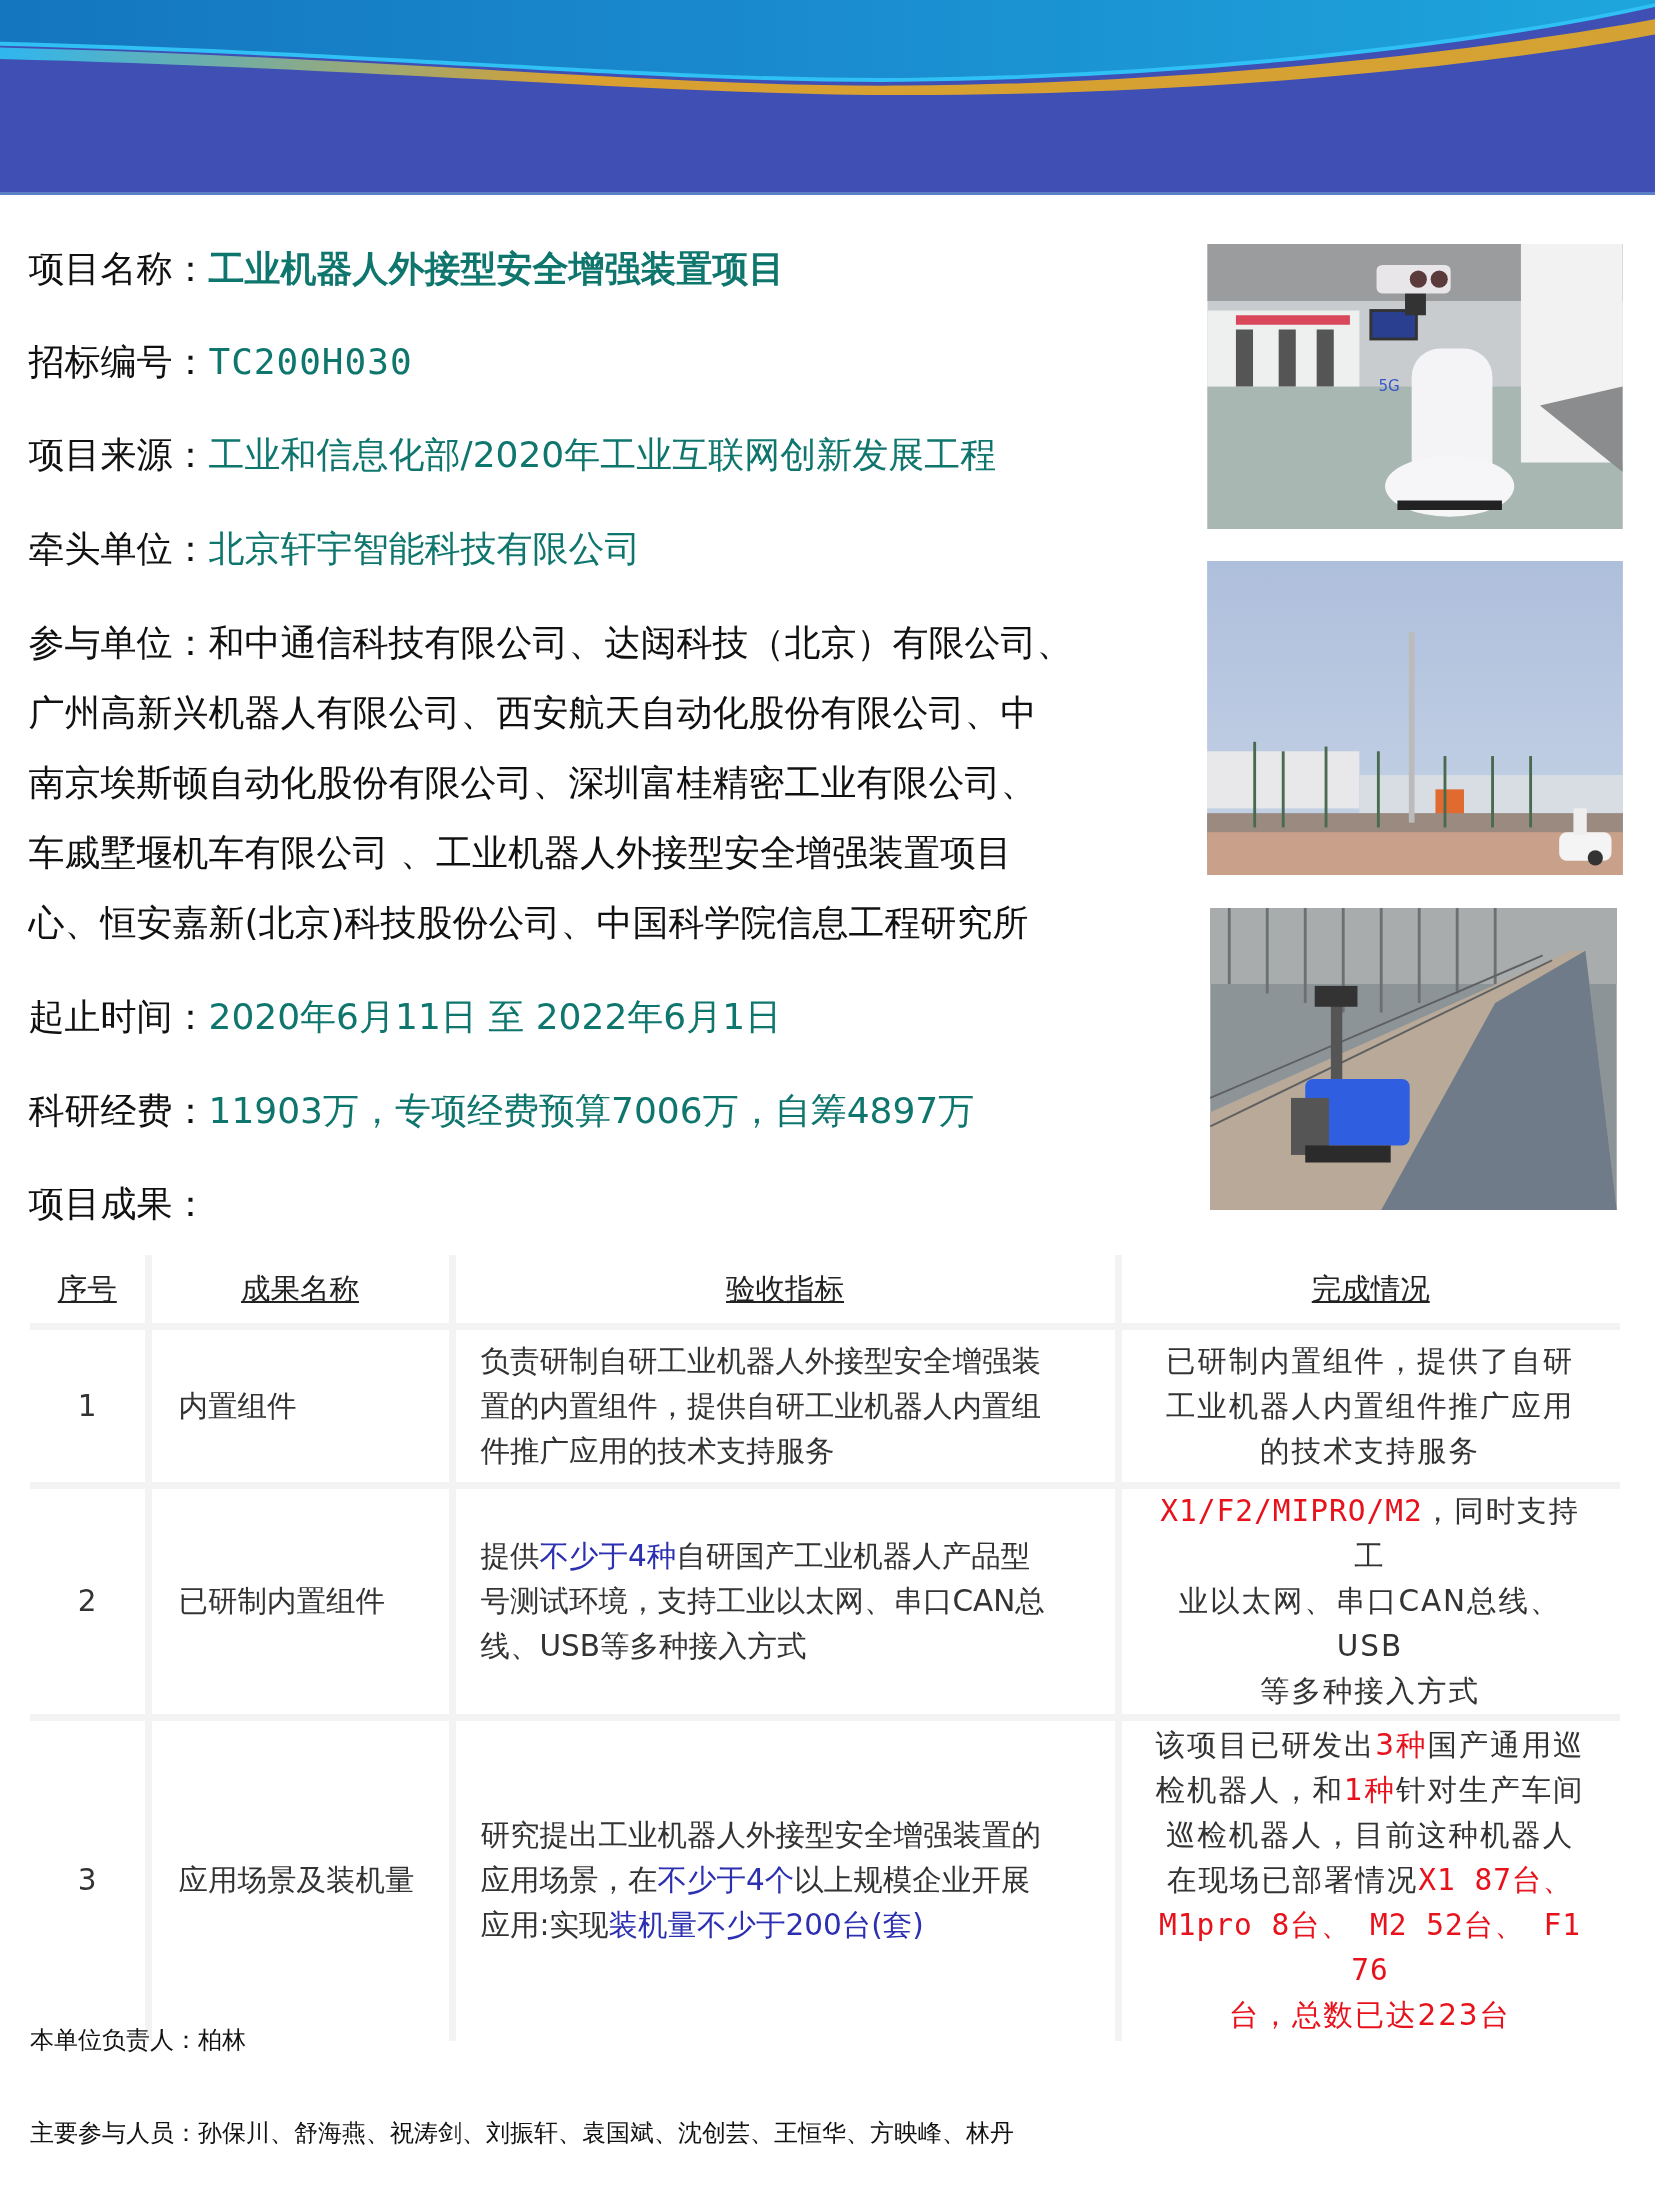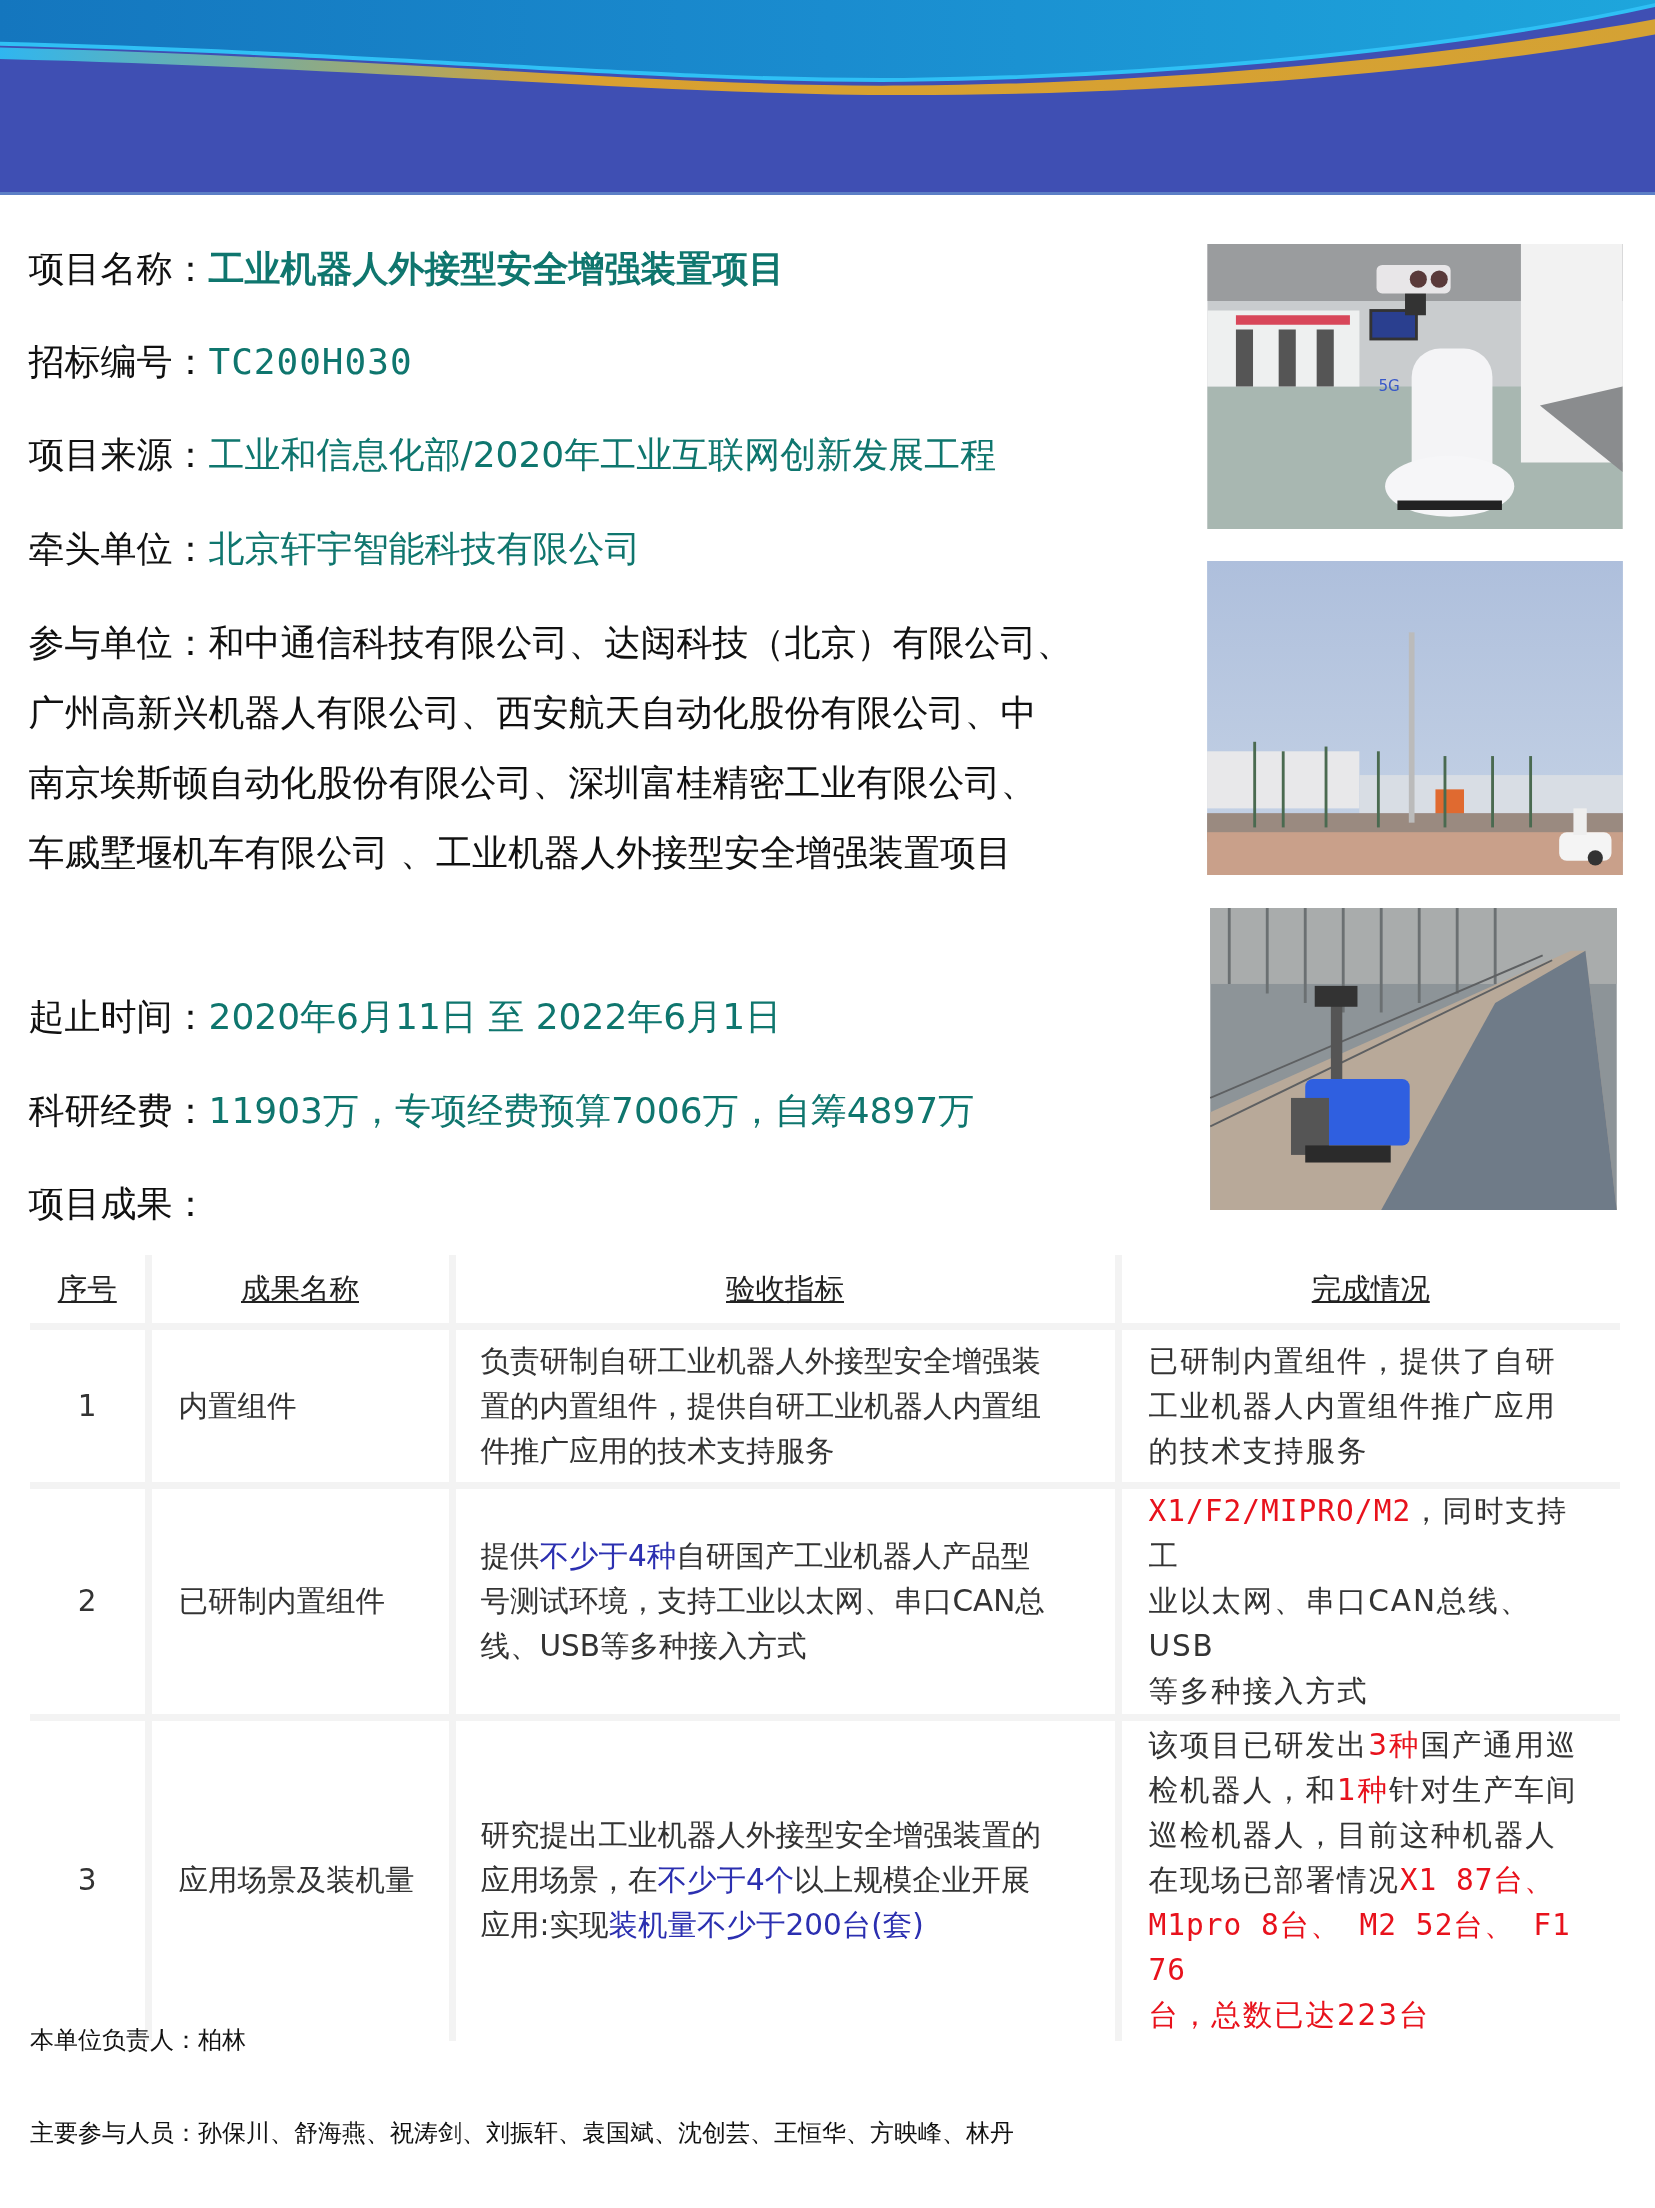--- a/index.html
+++ b/index.html
@@ -53,21 +53,21 @@
     .results-table th:last-child, .results-table td:last-child { border-right: none; }
     .results-table tr:last-child td { border-bottom: none; }
     .results-table th { height: 68px; text-align: center; color: #222; text-decoration: underline; }
     .col-idx { width: 118px; text-align: center; }
     .col-name { width: 304px; }
     .col-metric { width: 666px; }
     .col-status { width: 502px; }
     td.c-idx { text-align: center; }
     td.c-name { padding-left: 27px; text-align: left; }
     td.c-metric { padding: 0 25px 0 25px; text-align: left; }
-    td.c-status { padding: 0 28.5px 0 27px; text-align: left; letter-spacing: 1.9px; }
+    td.c-status { padding: 0 28.5px 0 27px; text-align: center; letter-spacing: 1.9px; }
     .hl-blue { color: #2b2fb0; }
     .hl-red { color: #e8121c; }
     .mono { font-family: "DejaVu Sans Mono", "Liberation Mono", monospace; letter-spacing: 1px; }
     
     .footer-line {
       position: absolute; left: 30px; font-size: 24px; line-height: 57px; white-space: nowrap; color: #111;
     }
   </style>
 </head>
 <body>
@@ -108,20 +108,21 @@
     <span class="label">项目来源：</span><span class="value">工业和信息化部/2020年工业互联网创新发展工程</span>
   </div>
   <div class="field" style="top:514px;">
     <span class="label">牵头单位：</span><span class="value">北京轩宇智能科技有限公司</span>
   </div>
   <div class="field multi" style="top:608px;">
     <span class="multi-line"><span>参与单位：</span><span>和中通信科技有限公司、达闼科技（北京）有限公司、</span></span>
     <span class="multi-line">广州高新兴机器人有限公司、西安航天自动化股份有限公司、中</span>
     <span class="multi-line">南京埃斯顿自动化股份有限公司、深圳富桂精密工业有限公司、</span>
     <span class="multi-line">车戚墅堰机车有限公司 、工业机器人外接型安全增强装置项目</span>
+    <span class="multi-line">心、恒安嘉新(北京)科技股份公司、中国科学院信息工程研究所</span>
   </div>
   <div class="field" style="top:982px;">
     <span class="label">起止时间：</span><span class="value">2020年6月11日 至 2022年6月1日</span>
   </div>
   <div class="field" style="top:1076px;">
     <span class="label">科研经费：</span><span class="value">11903万，专项经费预算7006万，自筹4897万</span>
   </div>
   <div class="field" style="top:1169px;">
     <span class="label">项目成果：</span>
   </div>

